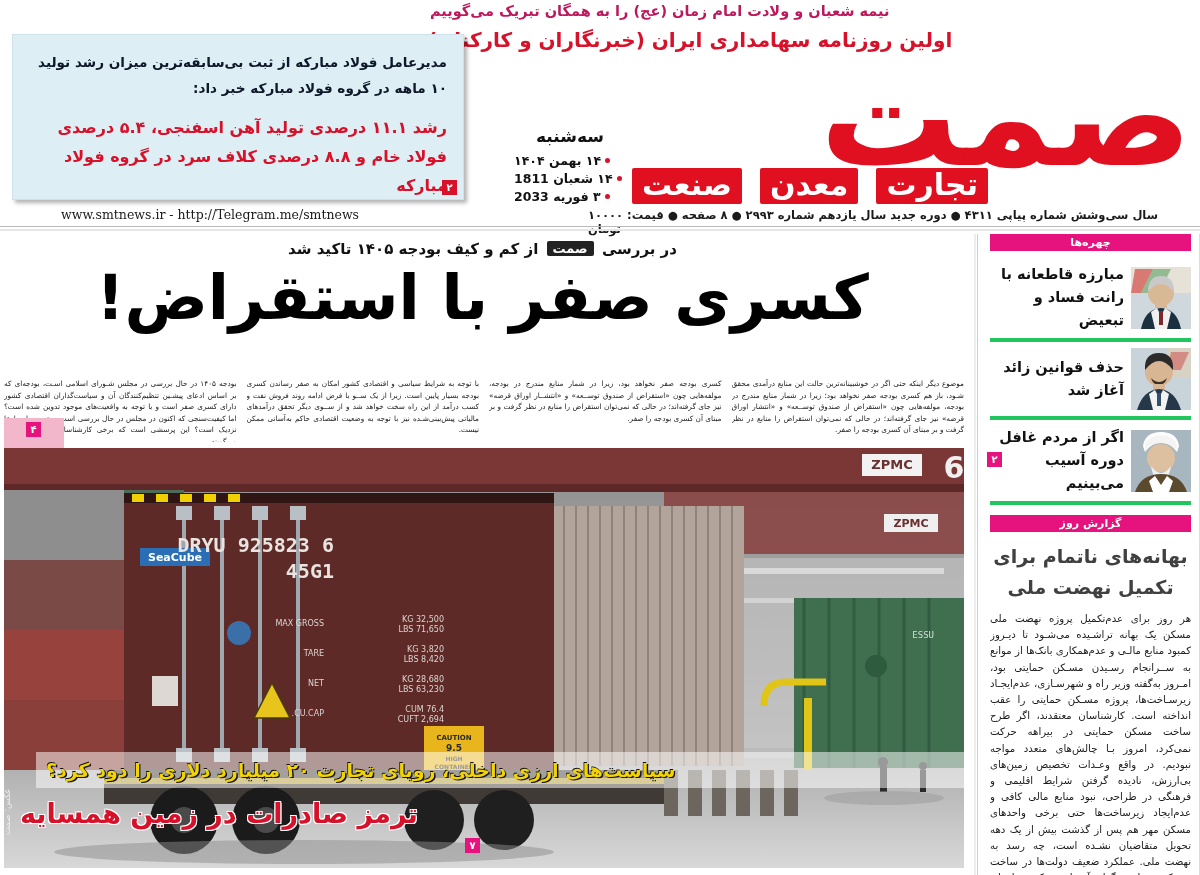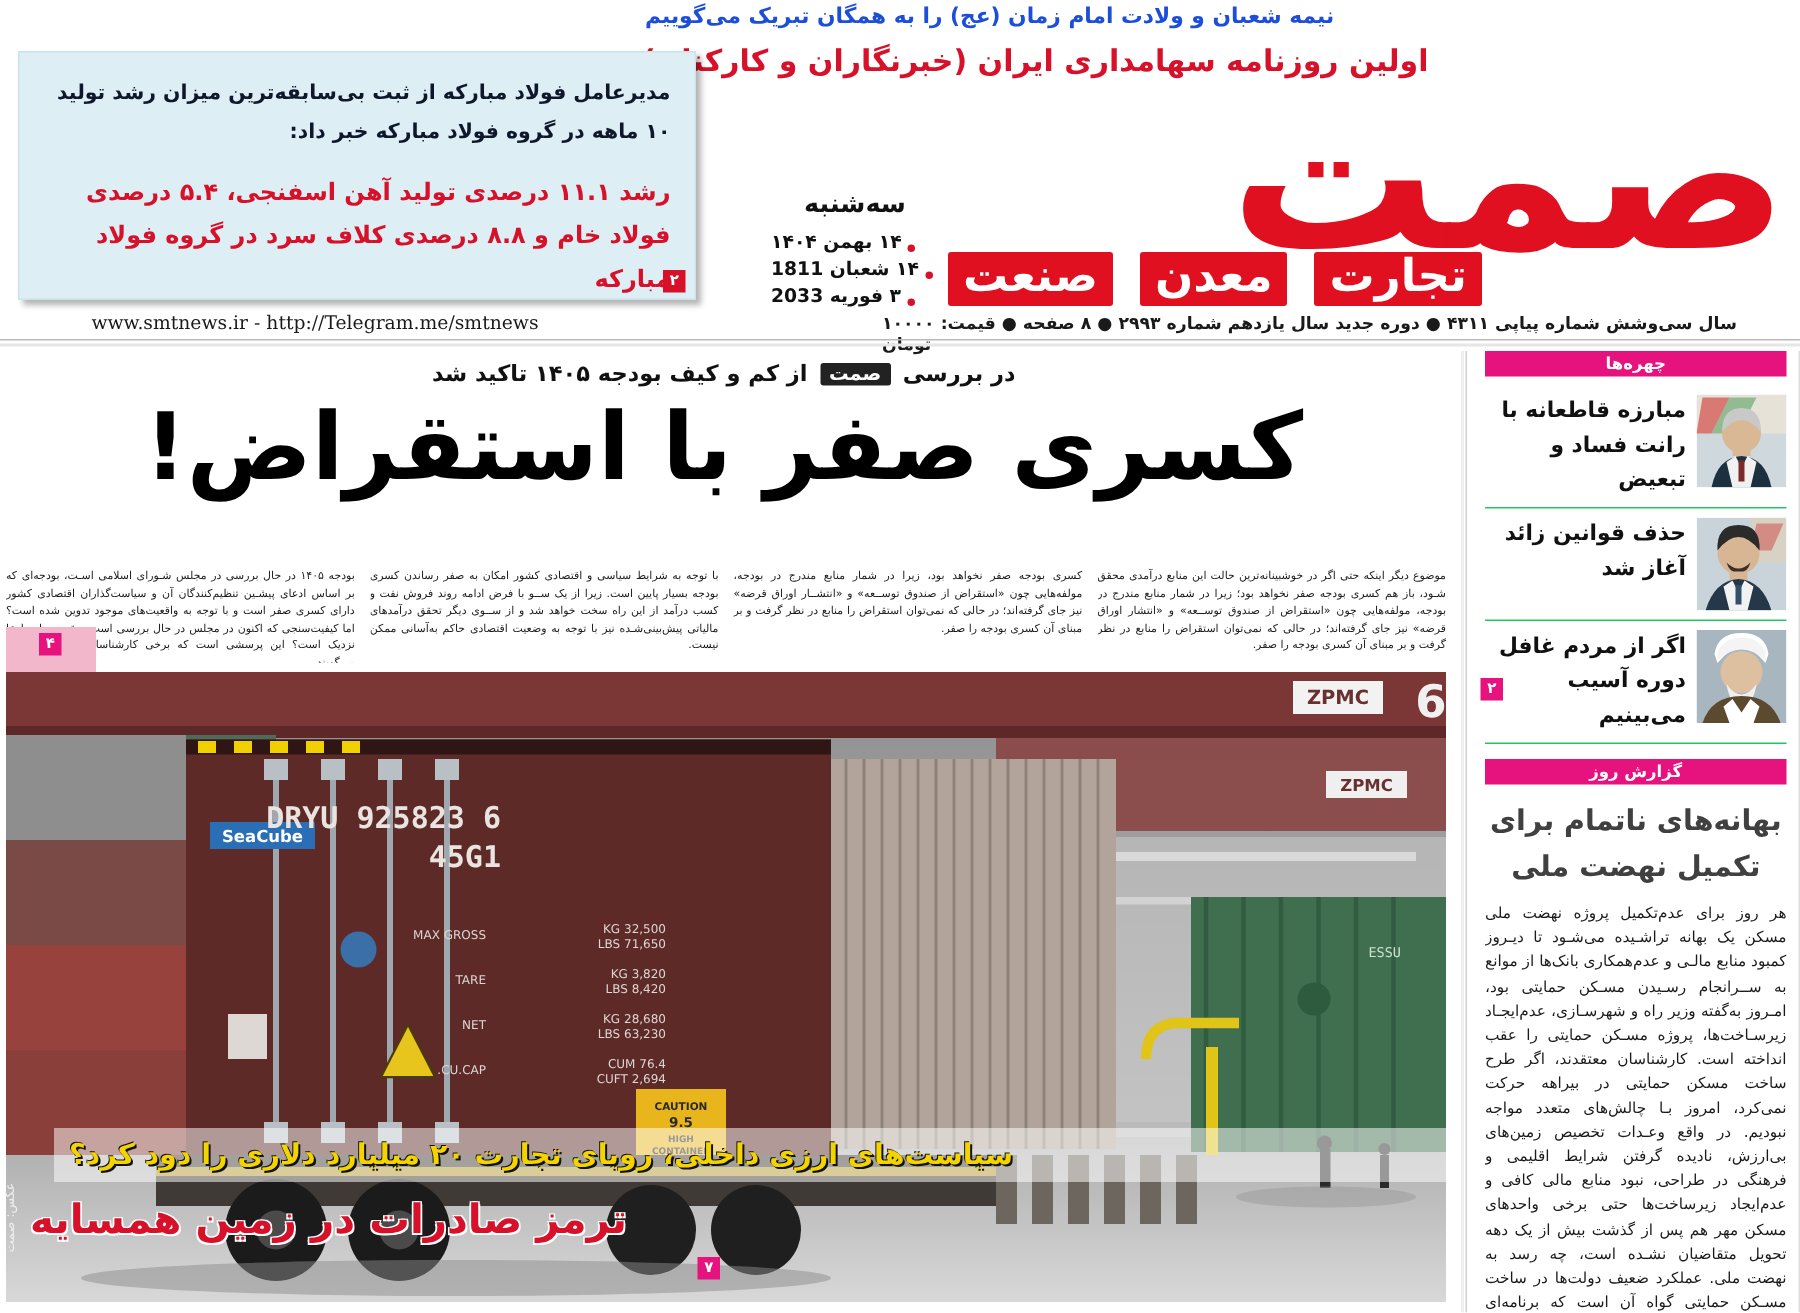--- a/index.html
+++ b/index.html
@@ -7,21 +7,21 @@
     width: 1200px; height: 875px;
     background: #ffffff;
     font-family: "DejaVu Sans", "Liberation Sans", sans-serif;
     overflow: hidden;
   }
   .page { position: relative; width: 1200px; height: 875px; background:#fff; }
 
   
   .greeting {
     position:absolute; top:3px; right:10px; width:760px;
-    text-align:left; color:#1d4ed8; font-weight:bold; font-size:14.5px;
+    text-align:left; color:#be185d; font-weight:bold; font-size:14.5px;
     letter-spacing:-0.2px; direction:rtl;
   }
   
   .sub-red {
     position:absolute; top:28px; right:12px; width:760px;
     text-align:left; color:#d8112a; font-weight:bold; font-size:20px;
     direction:rtl; letter-spacing:-0.3px;
   }
 
   
@@ -46,21 +46,21 @@
   }
 
   
   .datecol {
     position:absolute; top:126px; right:574px; width:112px;
     text-align:center; direction:rtl; color:#111;
   }
   .datecol .day { font-size:17px; font-weight:bold; margin-bottom:7px; }
   .datecol .drow {
     font-size:12.5px; font-weight:bold; margin-bottom:3px;
-    display:flex; flex-direction:row; align-items:flex-end;
+    display:flex; flex-direction:row; align-items:center;
     justify-content:flex-end; gap:4px;
   }
   .dot { width:5px; height:5px; background:#d8112a; border-radius:50%; display:inline-block; }
 
   
   .adbox {
     position:absolute; top:34px; left:12px; width:452px; height:166px;
     background:#ddeef4; border:1px solid #cfe2ea;
     box-shadow:3px 3px 4px rgba(0,0,0,.30);
     padding:14px 16px 8px; direction:rtl; text-align:right;
@@ -156,22 +156,22 @@
   .sidebar {
     position:absolute; top:234px; right:0; width:216px; height:641px;
     border-right:1px solid #ddd; padding:0 8px 0 6px; direction:rtl;
   }
   .sec-bar {
     width:100%; height:17px; background:#e6127d; color:#fff;
     font-size:11px; font-weight:bold; text-align:center; line-height:17px;
     margin-bottom:6px;
   }
   .face-item {
-    display:flex; flex-direction:row-reverse; align-items:flex-start; gap:7px;
-    padding:6px 0; border-bottom:1px solid #22c55e; min-height:68px;
+    display:flex; flex-direction:row-reverse; align-items:center; gap:7px;
+    padding:6px 0; border-bottom:4px solid #22c55e; min-height:68px;
   }
   .face-title {
     flex:1; font-size:14.5px; font-weight:bold; color:#111;
     line-height:23px; text-align:right; direction:rtl; letter-spacing:-.3px;
   }
   .face-photo { width:60px; height:62px; overflow:hidden; flex-shrink:0; }
   .face-photo svg { width:60px; height:62px; display:block; }
 
   .report-head {
     margin-top:9px; text-align:center; font-size:19px; font-weight:bold;

